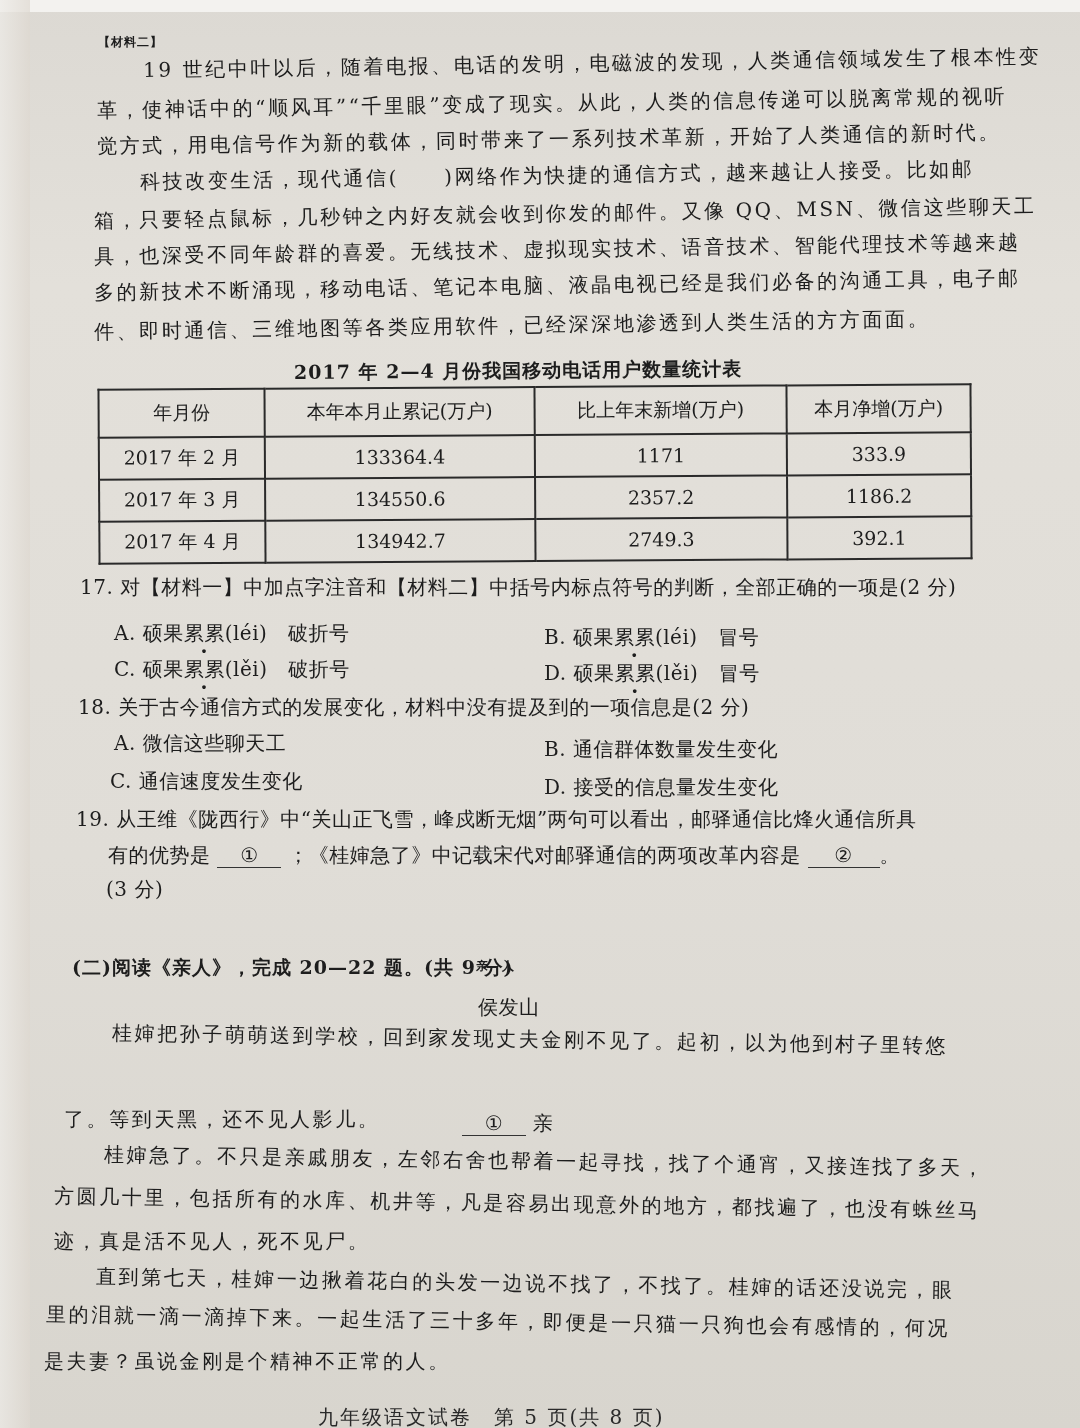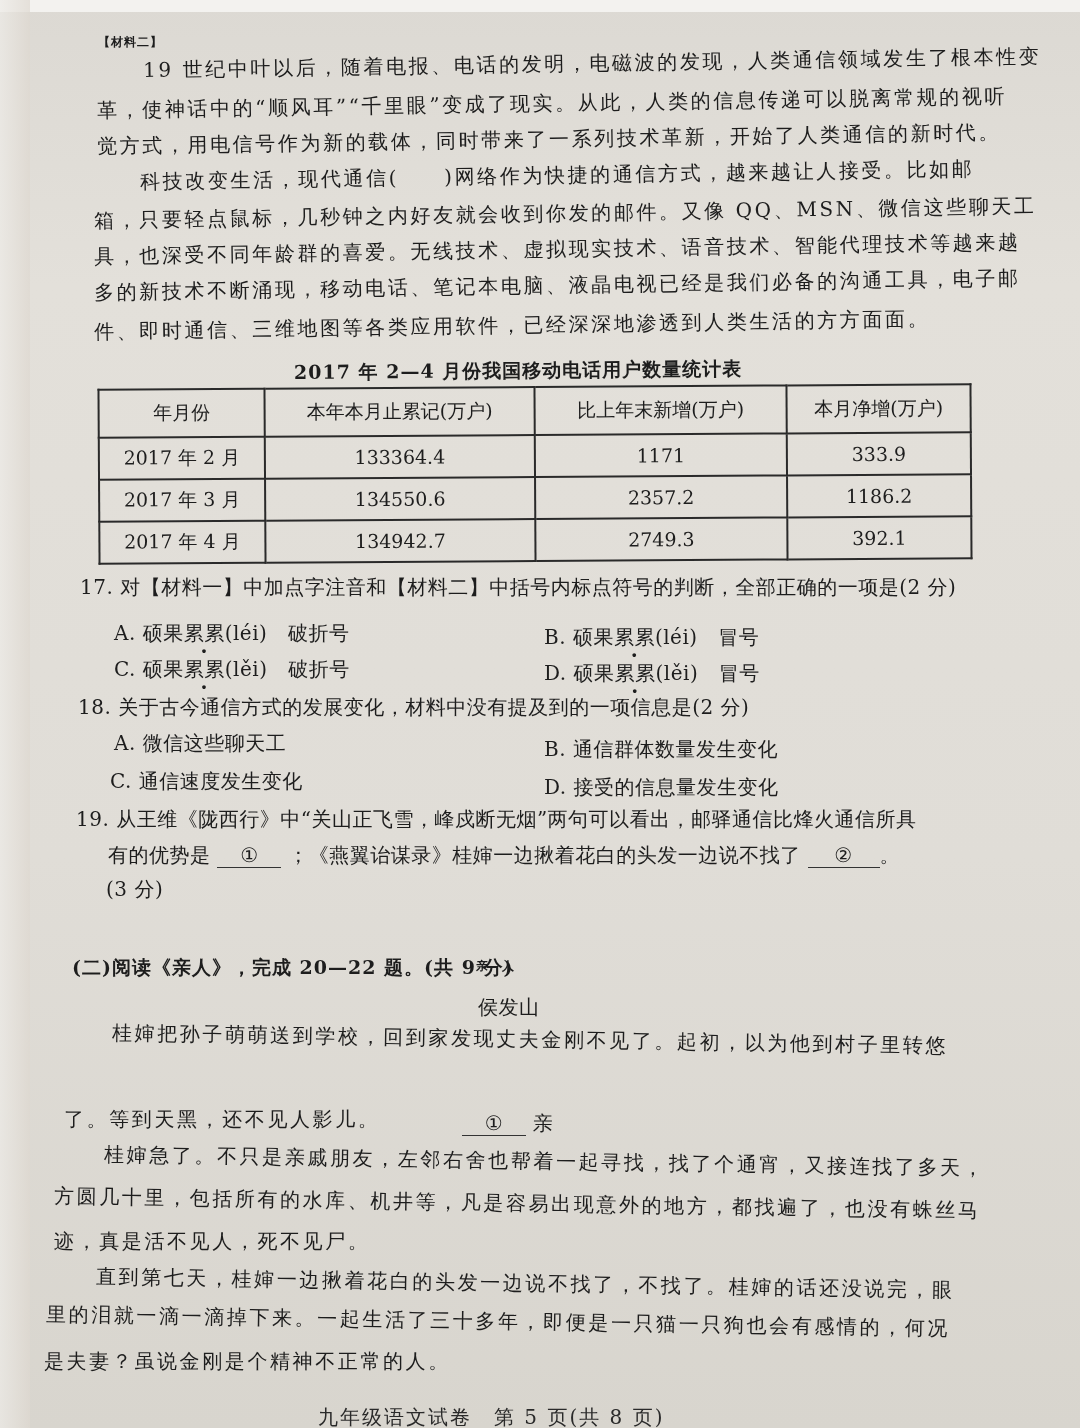--- a/index.html
+++ b/index.html
@@ -96,21 +96,21 @@
   <div class="opt" style="left:78px;top:694px;">18. 关于古今通信方式的发展变化，材料中没有提及到的一项信息是(2 分)</div>
   <div class="opt" style="left:114px;top:730px;">A. 微信这些聊天工</div>
   <div class="opt" style="left:544px;top:736px;">B. 通信群体数量发生变化</div>
   <div class="opt" style="left:110px;top:768px;">C. 通信速度发生变化</div>
   <div class="opt" style="left:544px;top:774px;">D. 接受的信息量发生变化</div>
 
   <div class="opt" style="left:76px;top:806px;">19. 从王维《陇西行》中“关山正飞雪，峰戍断无烟”两句可以看出，邮驿通信比烽火通信所具</div>
   <div class="opt" style="left:108px;top:842px;">
     <span>有的优势是</span>
     <span class="blank" style="width:64px;">①</span>
-    <span>；《燕翼诒谋录》桂婶一边揪着花白的头发一边说不找了</span>
+    <span>；《桂婶急了》中记载宋代对邮驿通信的两项改革内容是</span>
     <span class="blank" style="width:72px;">②</span><span>。</span>
   </div>
   <div class="opt" style="left:106px;top:876px;">(3 分)</div>
 
   <div class="heading" style="left:72px;top:914px;font-size:19px;margin-top:41px;">(二)阅读《亲人》，完成 20—22 题。(共 9 分)</div>
 
   <div class="heading" style="left:476px;top:958px;">亲　人</div>
   <div class="opt" style="left:478px;top:994px;">侯发山</div>
 
   <div class="line" style="left:112px;top:1024px;transform:rotate(0.9deg);">桂婶把孙子萌萌送到学校，回到家发现丈夫金刚不见了。起初，以为他到村子里转悠</div>

